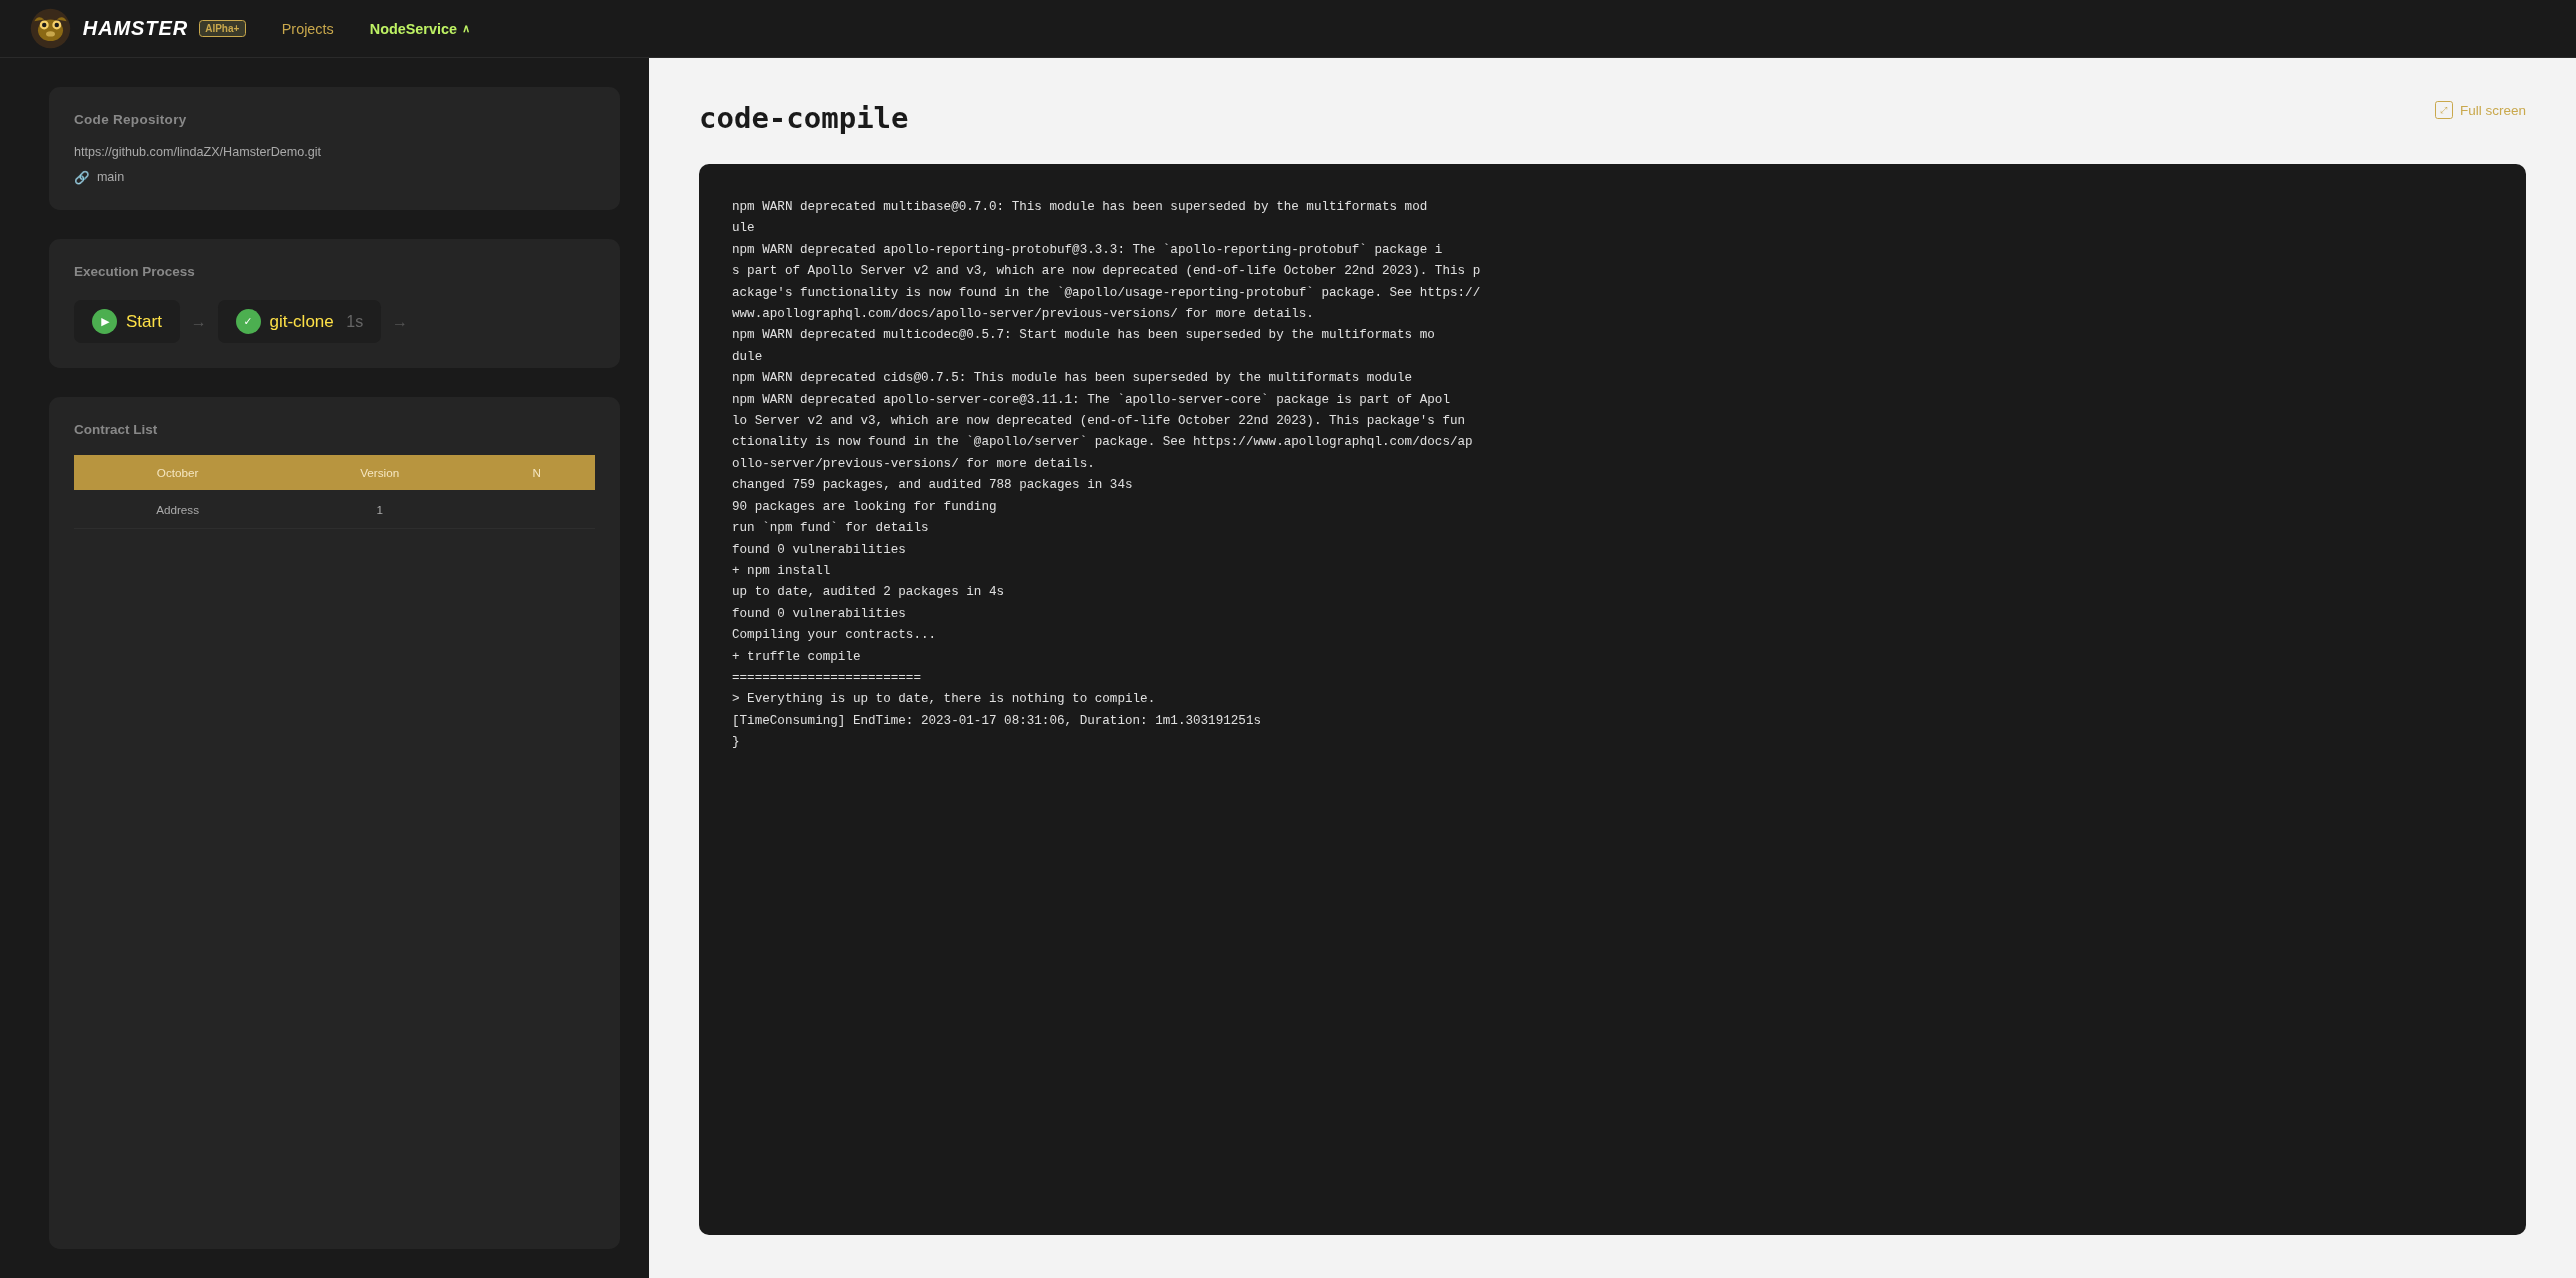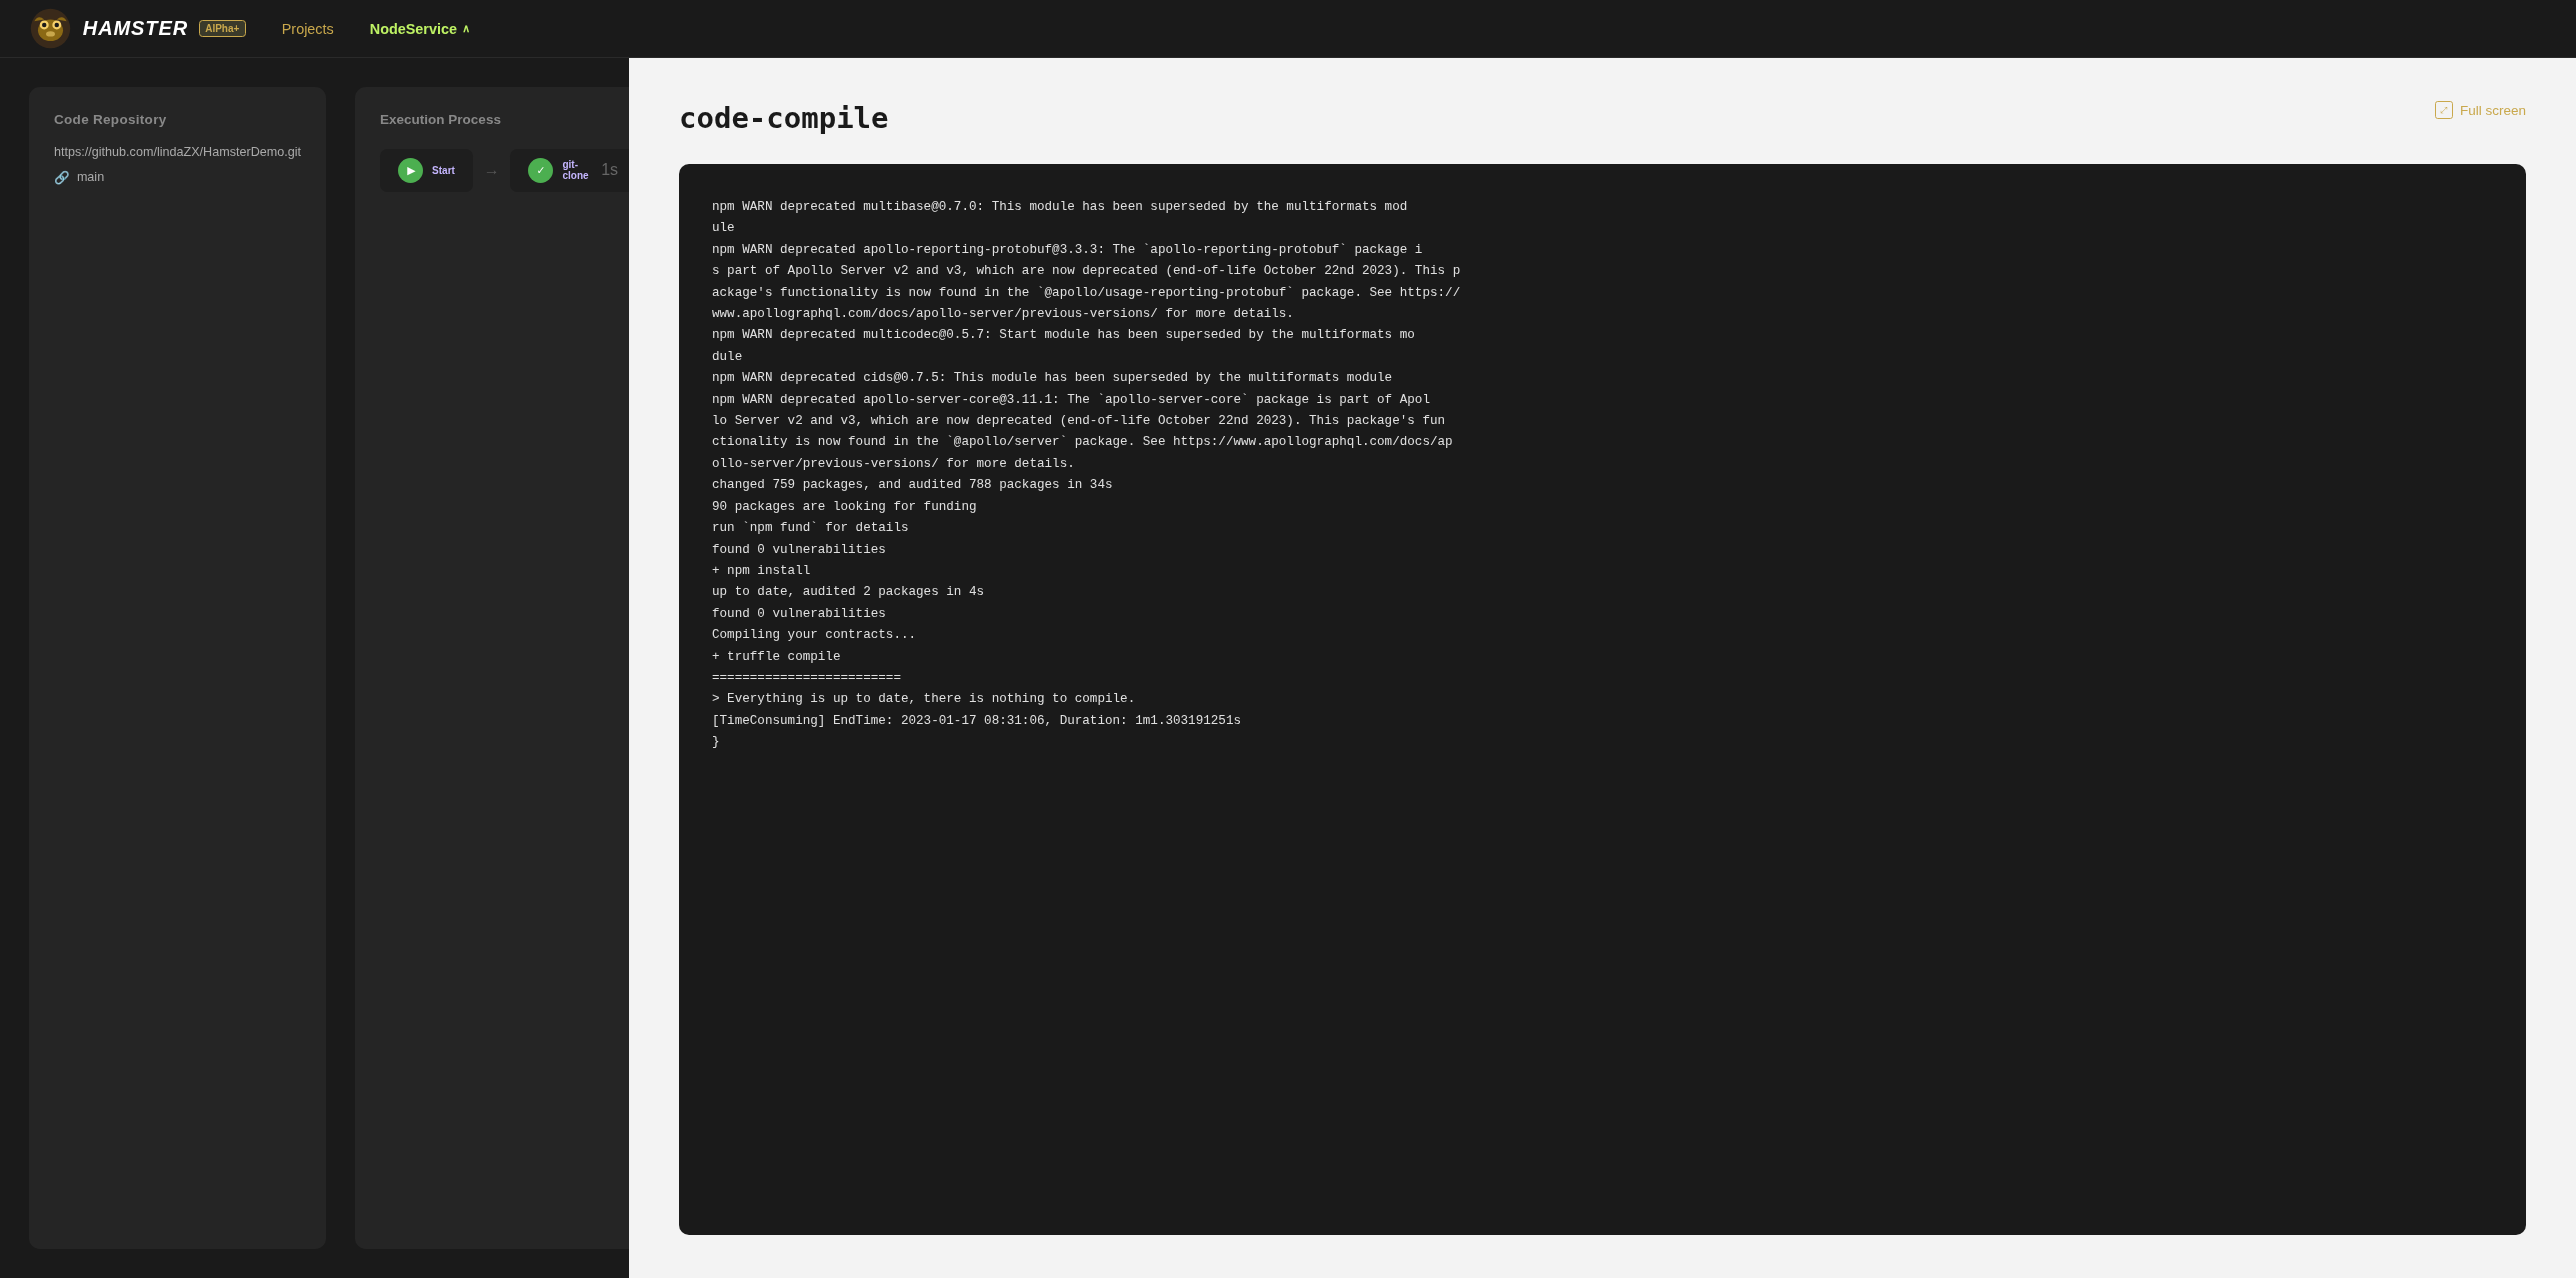--- a/index.html
+++ b/index.html
@@ -74,24 +74,25 @@
       flex: 1;
       overflow: hidden;
     }
 
     
     .left-panel {
       width: 629px;
       background: #1a1a1a;
       padding: 29px;
       display: flex;
-      flex-direction: row;
+      flex-direction: column;
       gap: 29px;
       flex-shrink: 0;
       overflow-y: auto;
+      margin-left: 20px;
     }
 
     .section-card {
       background: #252525;
       border-radius: 10.8px;
       padding: 25px;
     }
 
     .section-title {
       color: #888;
@@ -177,23 +178,23 @@
       font-size: 10.8px;
       margin-left: 1.8px;
     }
 
     .step-check {
       color: white;
       font-size: 10.8px;
     }
 
     .step-label {
-      color: #c4b5fd;
-      font-size: 10px;
-      font-weight: 700;
+      color: #fde047;
+      font-size: 17px;
+      font-weight: 400;
     }
 
     .step-duration {
       color: #666;
       font-size: 16px;
       margin-left: 3.6px;
     }
 
     .step-arrow {
       color: #555;

